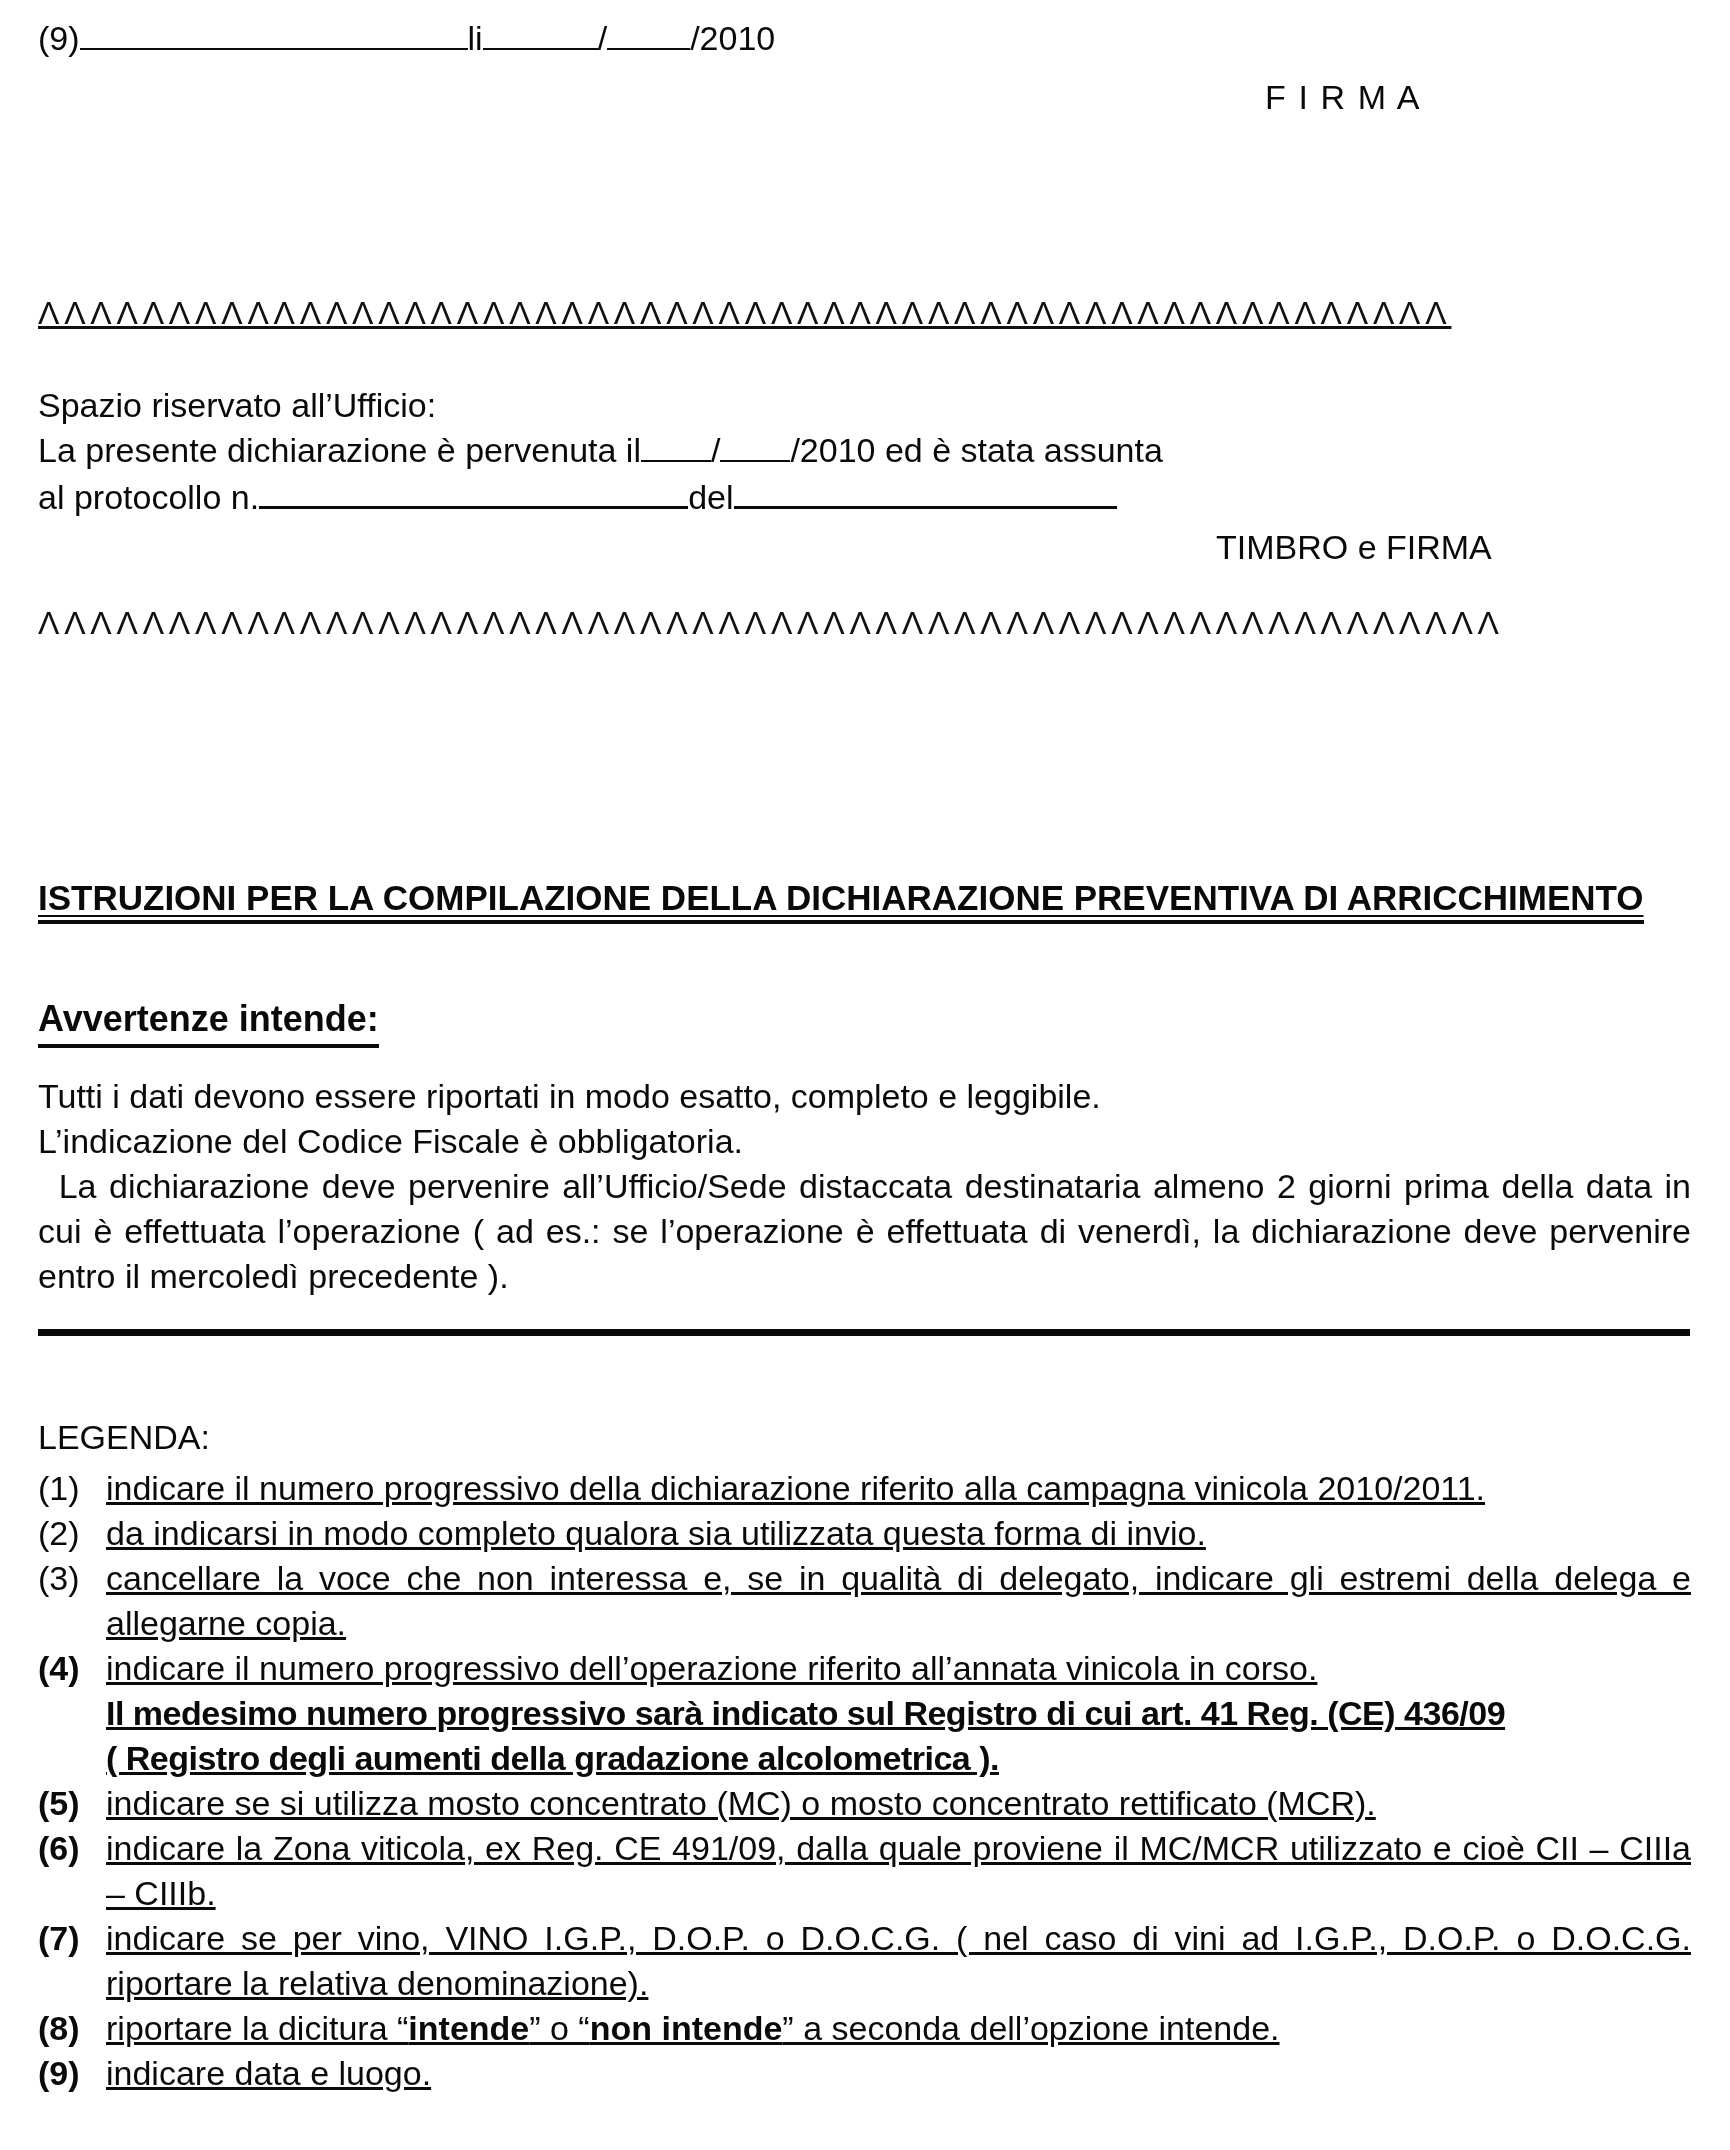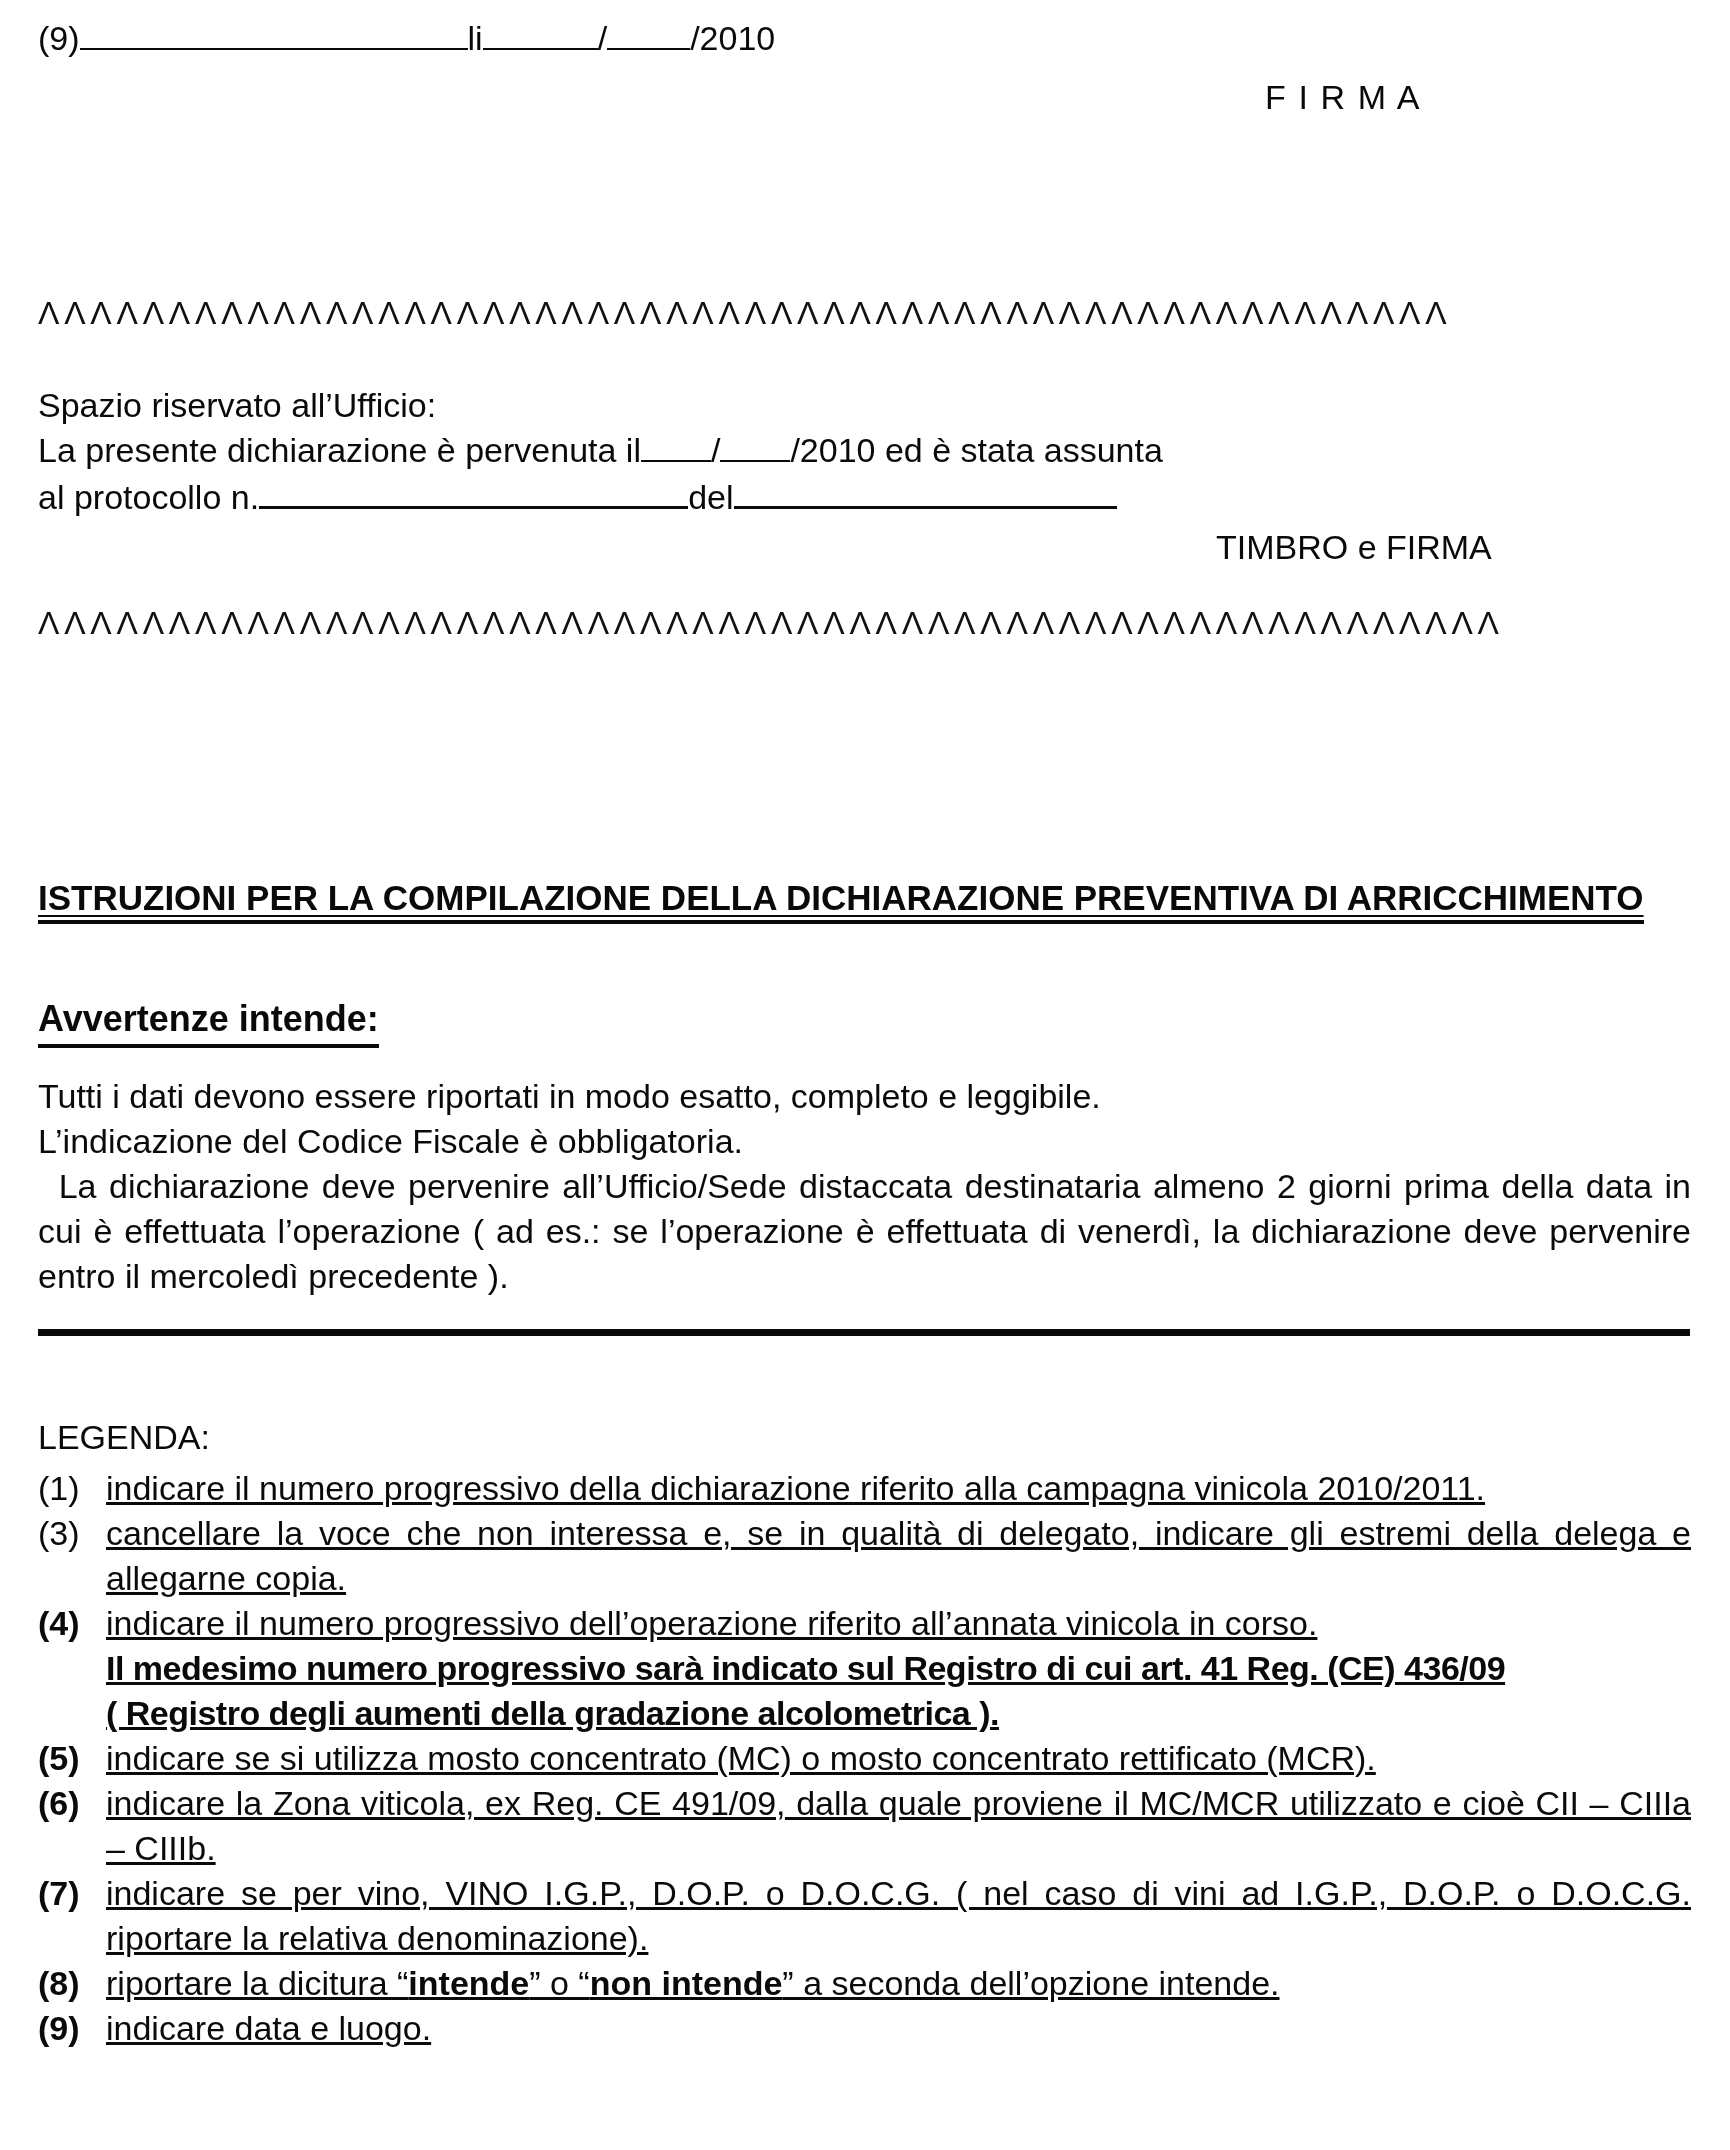--- a/index.html
+++ b/index.html
@@ -22,21 +22,21 @@
   .blank.thick{border-bottom-width:3.2px;}
   .sig-line{top:16px;left:38px;white-space:nowrap;}
   .firma{top:75px;left:1265px;letter-spacing:1.6px;white-space:nowrap;}
   .carets{
     left:38px;
     font-size:32px;
     letter-spacing:4.8px;
     white-space:nowrap;
     color:#111;
   }
-  .carets1{top:291px;}
+  .carets1{top:291px;text-decoration:underline;}
   .carets2{top:601px;}
   .office-title{top:383px;left:38px;}
   .office-received{top:428px;left:38px;white-space:nowrap;}
   .office-protocol{top:474px;left:38px;white-space:nowrap;}
   .timbro{top:525px;left:1216px;white-space:nowrap;}
   .doc-title{
     top:877px;left:38px;
     font-weight:bold;font-size:35px;line-height:41px;
     border-bottom:4.8px solid #0a0a0a;
     padding-bottom:2px;
@@ -102,20 +102,21 @@
   <div>L’indicazione del Codice Fiscale è obbligatoria.</div>
   <div class="just">La dichiarazione deve pervenire all’Ufficio/Sede distaccata destinataria almeno 2 giorni prima della data in cui è effettuata l’operazione ( ad es.: se l’operazione è effettuata di venerdì, la dichiarazione deve pervenire entro il mercoledì precedente ).</div>
 </div>
 
 <div class="abs hrule"></div>
 
 <div class="abs legend-head">LEGENDA:</div>
 
 <div class="abs legend-list">
   <div class="li"><span class="mk">(1)</span><span>indicare il numero progressivo della dichiarazione riferito alla campagna vinicola 2010/2011.</span></div>
+  <div class="li"><span class="mk">(2)</span><span>da indicarsi in modo completo qualora sia utilizzata questa forma di invio.</span></div>
   <div class="li"><span class="mk">(3)</span><span>cancellare la voce che non interessa e, se in qualità di delegato, indicare gli estremi della delega e allegarne copia.</span></div>
   <div class="li"><span class="mk b">(4)</span><span>indicare il numero progressivo dell’operazione riferito all’annata vinicola in corso.</span>
     <div class="bl">Il medesimo numero progressivo sarà indicato sul Registro di cui art. 41 Reg. (CE) 436/09</div>
     <div class="bl">( Registro degli  aumenti della gradazione alcolometrica ).</div>
   </div>
   <div class="li"><span class="mk b">(5)</span><span>indicare se si utilizza mosto concentrato (MC) o mosto concentrato rettificato (MCR).</span></div>
   <div class="li"><span class="mk b">(6)</span><span>indicare la Zona viticola, ex Reg. CE 491/09, dalla quale proviene il MC/MCR utilizzato e cioè CII – CIIIa – CIIIb.</span></div>
   <div class="li"><span class="mk b">(7)</span><span>indicare se per vino, VINO I.G.P., D.O.P. o D.O.C.G. ( nel caso di vini ad I.G.P., D.O.P. o D.O.C.G. riportare la relativa denominazione).</span></div>
   <div class="li"><span class="mk b">(8)</span><span>riportare la dicitura “</span><span class="b">intende</span><span>” o “</span><span class="b">non intende</span><span>” a seconda dell’opzione intende.</span></div>
   <div class="li"><span class="mk b">(9)</span><span>indicare data e luogo.</span></div>

